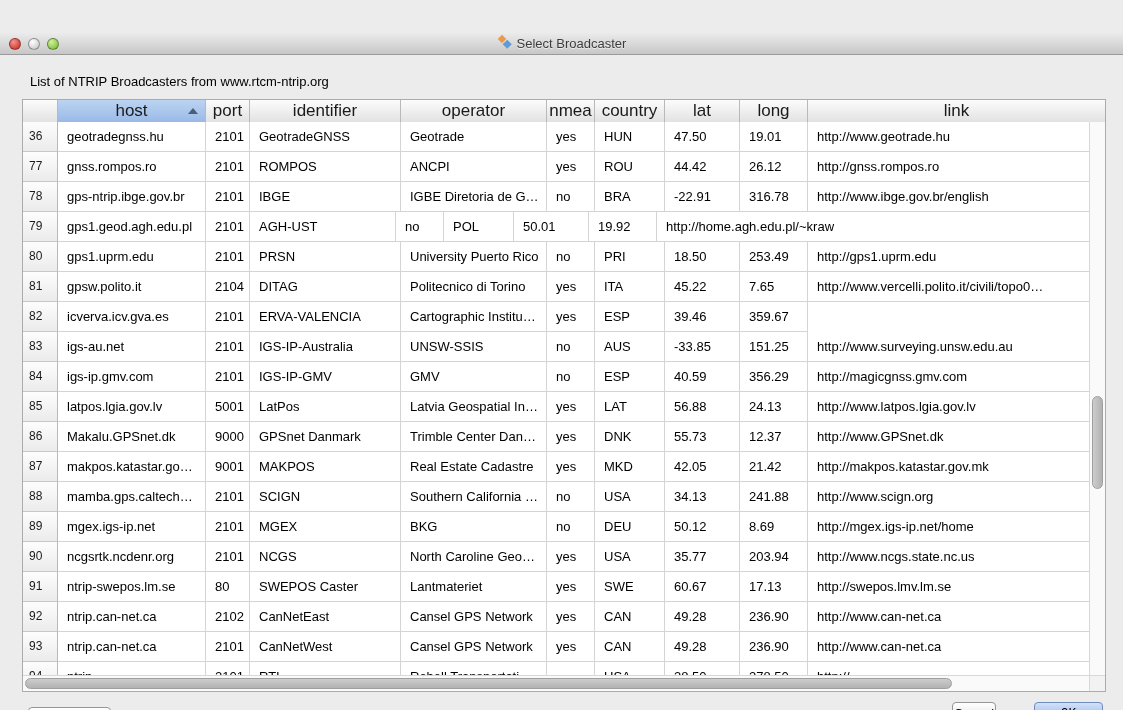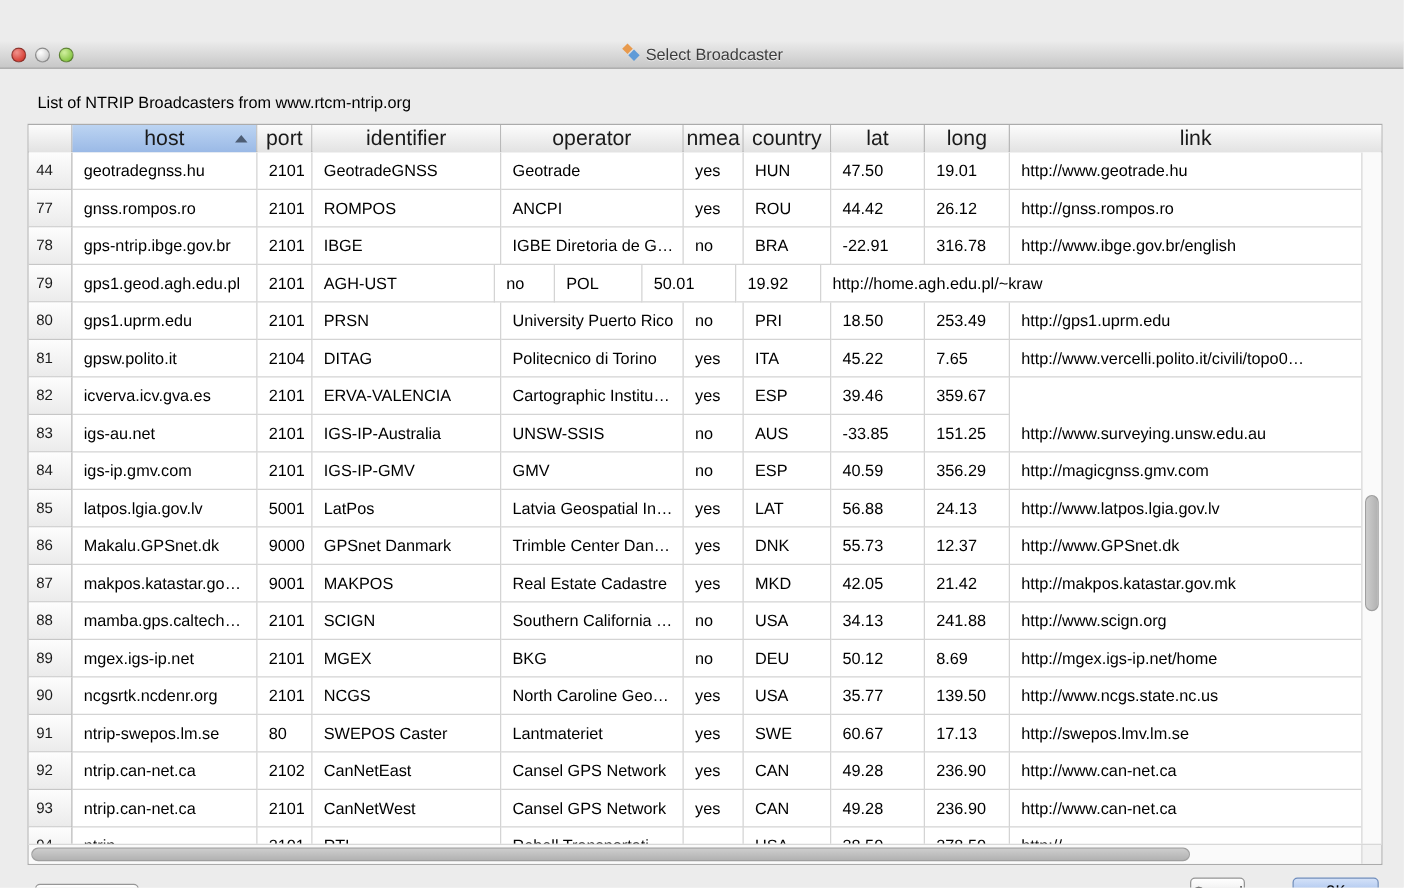--- a/index.html
+++ b/index.html
@@ -143,21 +143,21 @@
         <div class="hcell col-identifier"><span>identifier</span></div>
         <div class="hcell col-operator"><span>operator</span></div>
         <div class="hcell col-nmea"><span>nmea</span></div>
         <div class="hcell col-country"><span>country</span></div>
         <div class="hcell col-lat"><span>lat</span></div>
         <div class="hcell col-long"><span>long</span></div>
         <div class="hcell col-link"><span>link</span></div>
       </div>
     <div class="tbody">
         <div class="trow">
-          <div class="tcell col-num numcell">44</div>
+          <div class="tcell col-num numcell">36</div>
           <div class="tcell col-host">geotradegnss.hu</div>
           <div class="tcell col-port">2101</div>
           <div class="tcell col-identifier">GeotradeGNSS</div>
           <div class="tcell col-operator">Geotrade</div>
           <div class="tcell col-nmea">yes</div>
           <div class="tcell col-country">HUN</div>
           <div class="tcell col-lat">47.50</div>
           <div class="tcell col-long">19.01</div>
           <div class="tcell col-link">http://www.geotrade.hu</div>
         </div>
@@ -317,21 +317,21 @@
         </div>
         <div class="trow">
           <div class="tcell col-num numcell">90</div>
           <div class="tcell col-host">ncgsrtk.ncdenr.org</div>
           <div class="tcell col-port">2101</div>
           <div class="tcell col-identifier">NCGS</div>
           <div class="tcell col-operator">North Caroline Geo…</div>
           <div class="tcell col-nmea">yes</div>
           <div class="tcell col-country">USA</div>
           <div class="tcell col-lat">35.77</div>
-          <div class="tcell col-long">139.50</div>
+          <div class="tcell col-long">203.94</div>
           <div class="tcell col-link">http://www.ncgs.state.nc.us</div>
         </div>
         <div class="trow">
           <div class="tcell col-num numcell">91</div>
           <div class="tcell col-host">ntrip-swepos.lm.se</div>
           <div class="tcell col-port">80</div>
           <div class="tcell col-identifier">SWEPOS Caster</div>
           <div class="tcell col-operator">Lantmateriet</div>
           <div class="tcell col-nmea">yes</div>
           <div class="tcell col-country">SWE</div>

